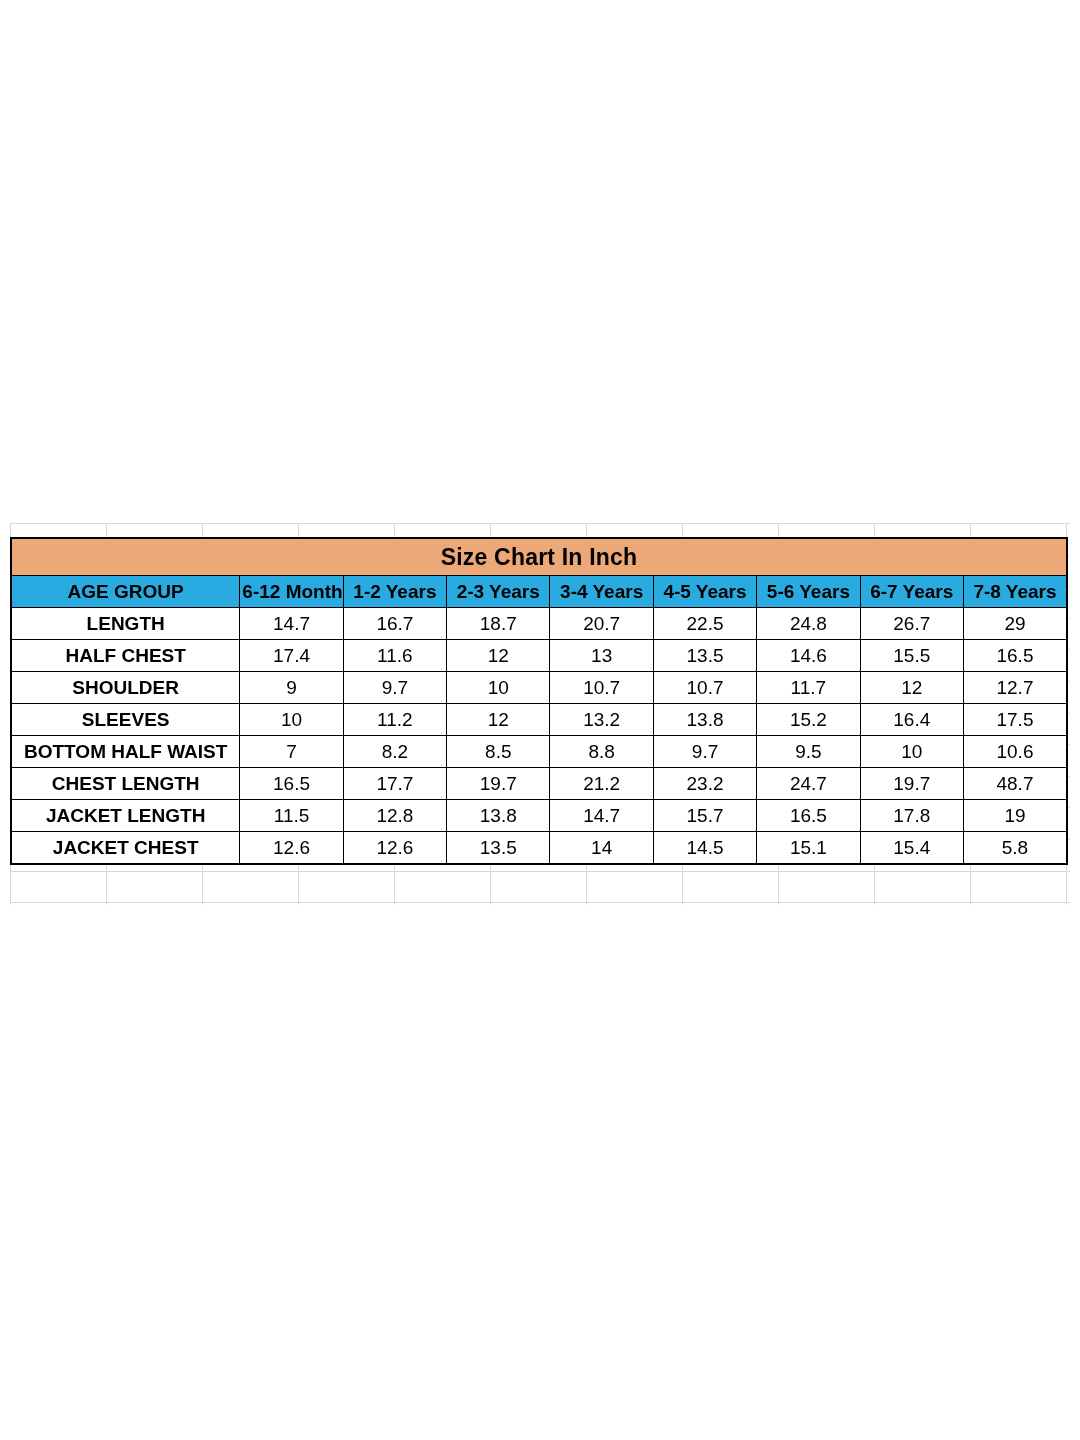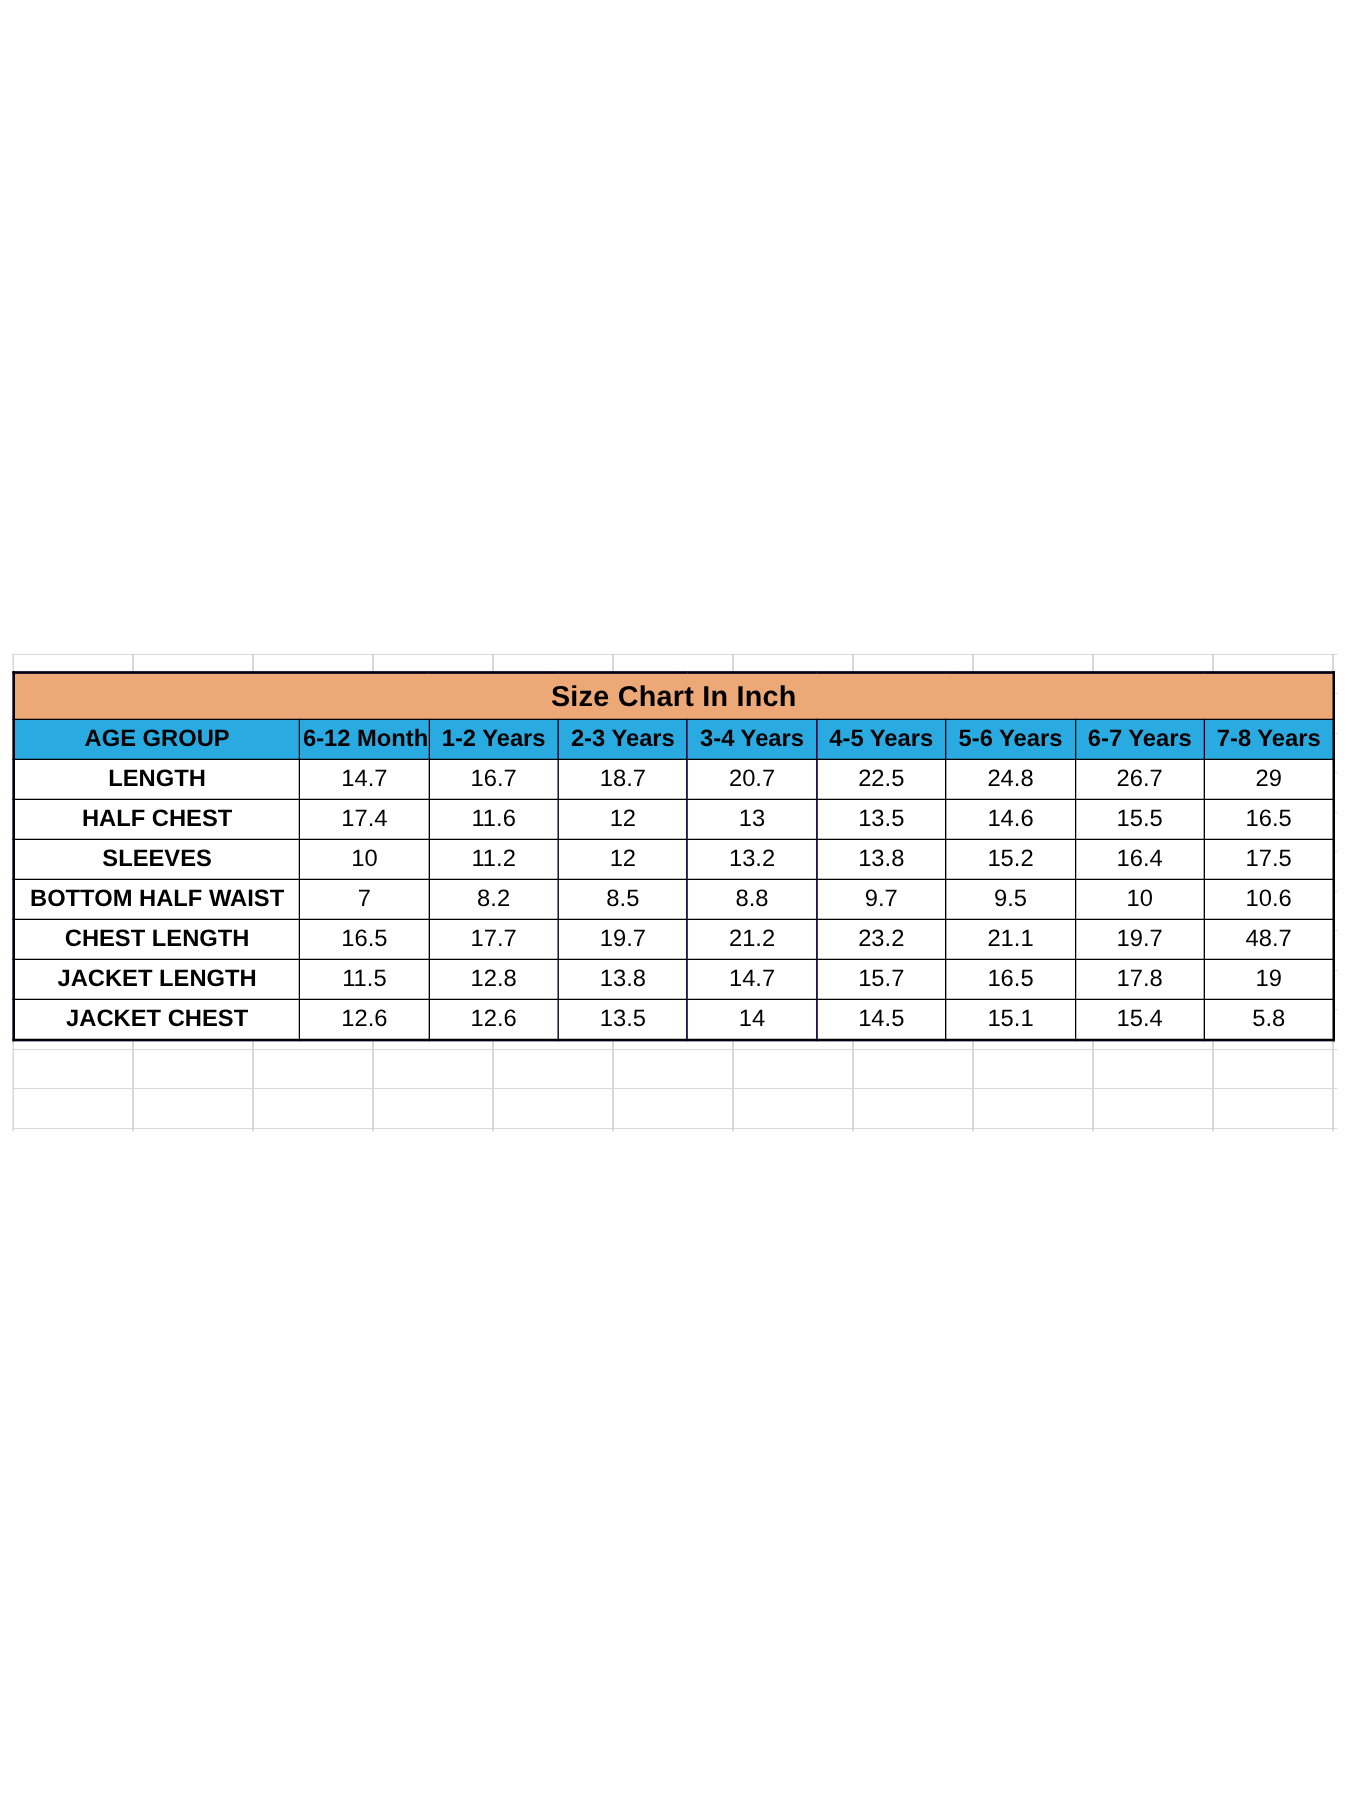--- a/index.html
+++ b/index.html
@@ -33,21 +33,21 @@
     left: 10px;
     top: 537px;
     width: 1058px;
     z-index: 2;
   }
 
   table.size-chart {
     border-collapse: collapse;
     table-layout: fixed;
     width: 1058px;
-    background: #8b5cf6;
+    background: #be185d;
   }
 
   table.size-chart td,
   table.size-chart th {
     border: 1px solid #000000;
     font-size: 19px;
     font-weight: bold;
     color: #000000;
     text-align: center;
     height: 31px;
@@ -143,20 +143,31 @@
         <td class="val-cell">17.4</td>
         <td class="val-cell">11.6</td>
         <td class="val-cell">12</td>
         <td class="val-cell">13</td>
         <td class="val-cell">13.5</td>
         <td class="val-cell">14.6</td>
         <td class="val-cell">15.5</td>
         <td class="val-cell">16.5</td>
       </tr>
       <tr>
+        <td class="row-label">SHOULDER</td>
+        <td class="val-cell">9</td>
+        <td class="val-cell">9.7</td>
+        <td class="val-cell">10</td>
+        <td class="val-cell">10.7</td>
+        <td class="val-cell">10.7</td>
+        <td class="val-cell">11.7</td>
+        <td class="val-cell">12</td>
+        <td class="val-cell">12.7</td>
+      </tr>
+      <tr>
         <td class="row-label">SLEEVES</td>
         <td class="val-cell">10</td>
         <td class="val-cell">11.2</td>
         <td class="val-cell">12</td>
         <td class="val-cell">13.2</td>
         <td class="val-cell">13.8</td>
         <td class="val-cell">15.2</td>
         <td class="val-cell">16.4</td>
         <td class="val-cell">17.5</td>
       </tr>
@@ -171,21 +182,21 @@
         <td class="val-cell">10</td>
         <td class="val-cell">10.6</td>
       </tr>
       <tr>
         <td class="row-label">CHEST LENGTH</td>
         <td class="val-cell">16.5</td>
         <td class="val-cell">17.7</td>
         <td class="val-cell">19.7</td>
         <td class="val-cell">21.2</td>
         <td class="val-cell">23.2</td>
-        <td class="val-cell">21.1</td>
+        <td class="val-cell">24.7</td>
         <td class="val-cell">19.7</td>
         <td class="val-cell">48.7</td>
       </tr>
       <tr>
         <td class="row-label">JACKET LENGTH</td>
         <td class="val-cell">11.5</td>
         <td class="val-cell">12.8</td>
         <td class="val-cell">13.8</td>
         <td class="val-cell">14.7</td>
         <td class="val-cell">15.7</td>

